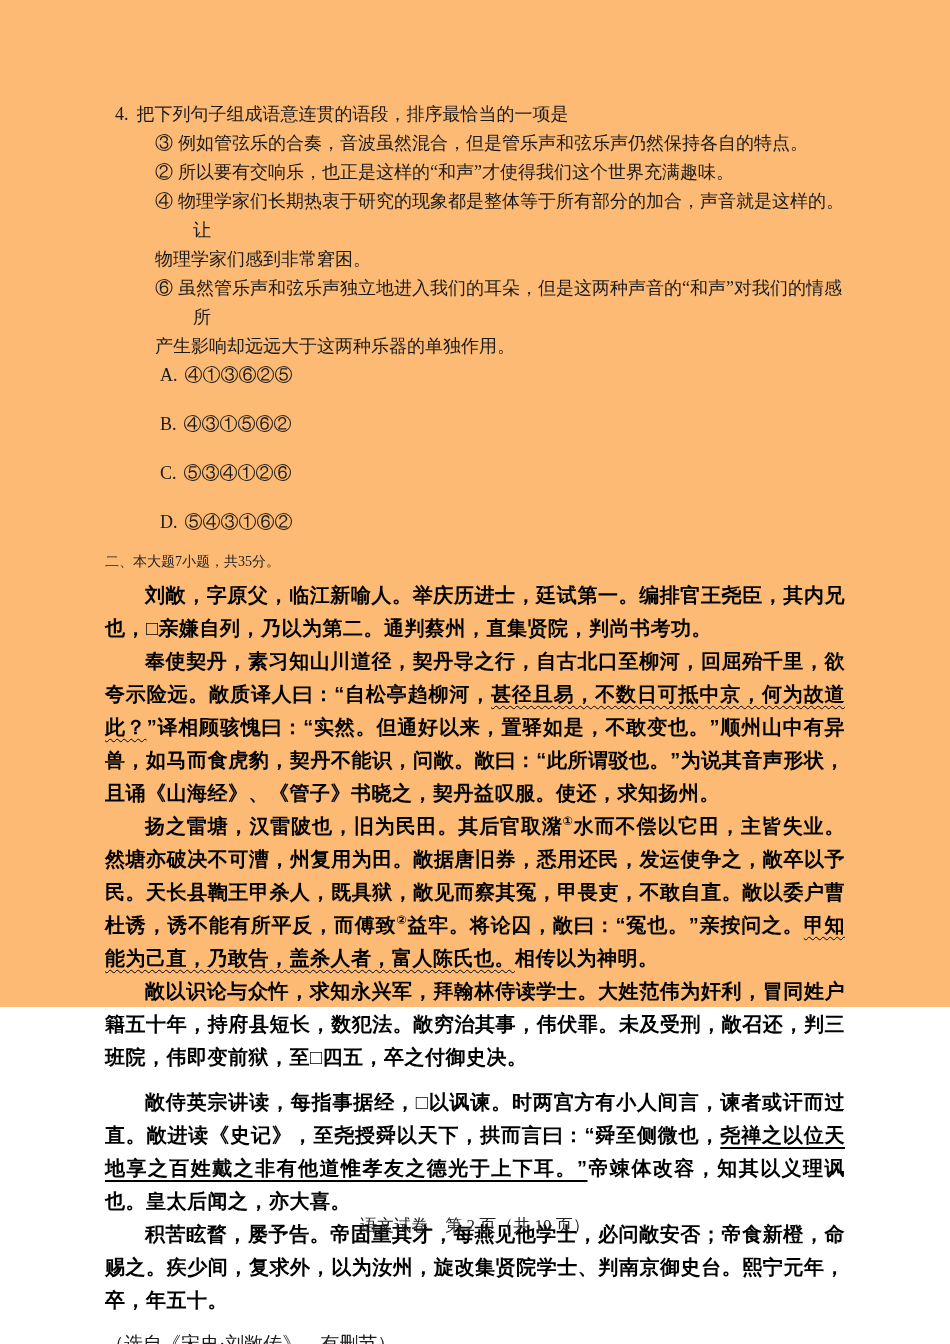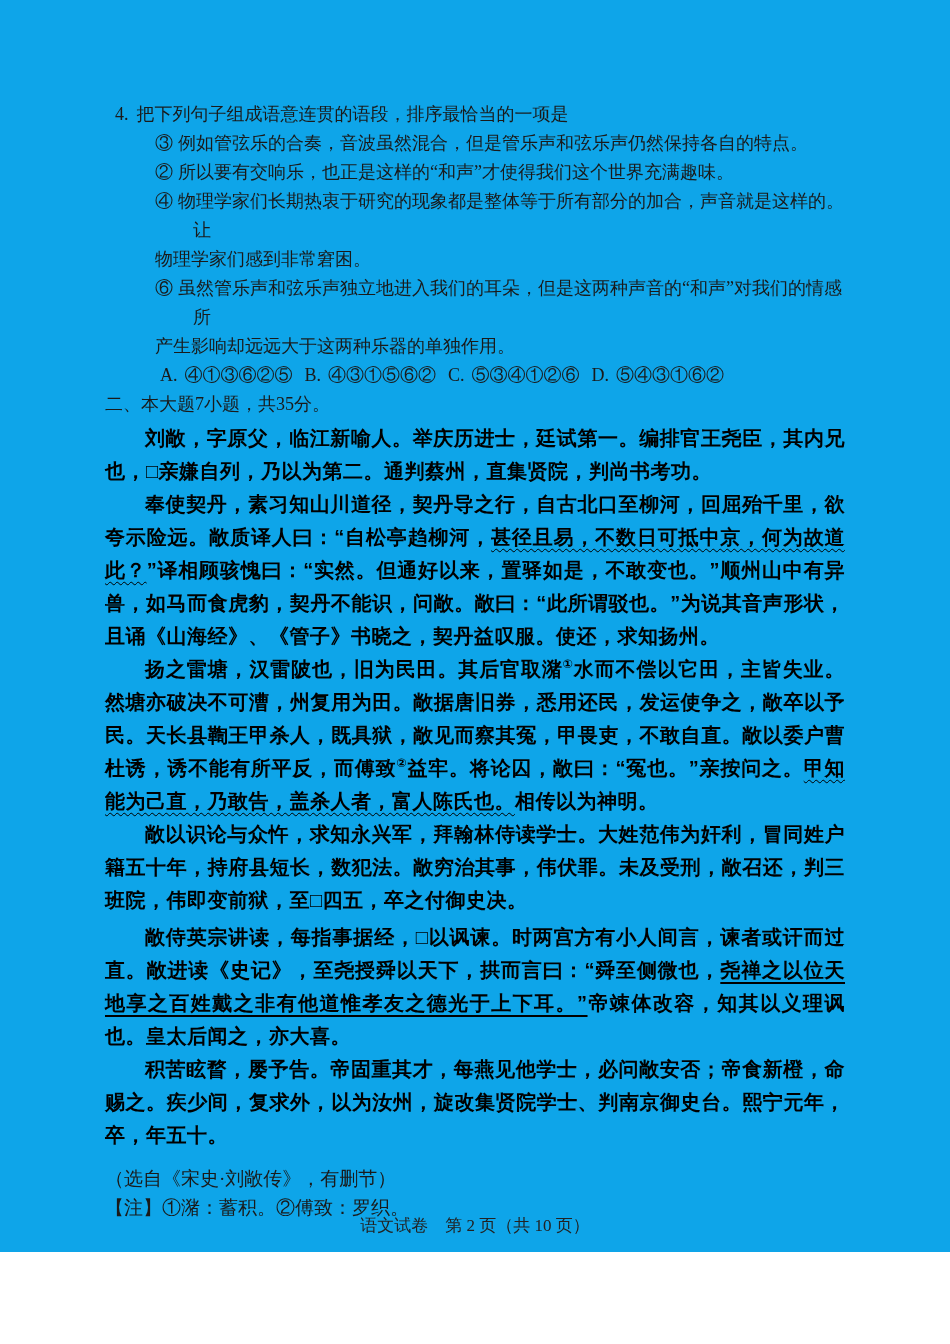--- a/index.html
+++ b/index.html
@@ -1,41 +1,41 @@
 <!DOCTYPE html>
 <html lang="zh"><head>
 <meta charset="utf-8">
 <style>
   html,body{margin:0;padding:0;background:#ffffff;}
   body{width:950px;height:1344px;overflow:hidden;}
-  .page{position:relative;width:950px;height:1252px;box-sizing:border-box;
-        padding:100px 105px 0 105px;background:#0ea5e9;color:#141414;}
+  .page{position:relative;width:950px;height:1007px;box-sizing:border-box;
+        padding:100px 105px 0 105px;background:#fdba74;color:#141414;}
 
   
   .serif{font-family:"Liberation Serif","DejaVu Serif",serif;}
   .q4{font-size:18px;line-height:29px;color:#1a1a1a;}
   .q-stem{padding-left:10px;}
   .q-num{margin-right:8px;}
   .q-item{padding-left:50px;}
   .q-marker{margin-right:5px;}
   .q-hang{padding-left:88px;}
   .q-cont{padding-left:50px;}
-  .q-options{padding-left:55px;display:flex;gap:12px;}
+  .q-options{padding-left:55px;display:flex;gap:20px;flex-direction:column;}
   .opt-label{margin-right:7px;}
 
   
-  .sec-header{margin-top:0;font-size:18px;line-height:29px;color:#1a1a1a;}
+  .sec-header{margin-top:10px;font-size:14px;line-height:29px;color:#1a1a1a;}
   .sec-intro{font-size:19px;line-height:28px;color:#1a1a1a;}
 
   
   .passage{margin-top:3px;font-family:"Liberation Sans","DejaVu Sans",sans-serif;
            font-weight:600;font-size:20px;color:#000;text-align:justify;
            letter-spacing:.5px;}
   .passage p{margin:0;line-height:33px;text-indent:2em;}
-  .passage p.gap-before{margin-top:4px;}
+  .passage p.gap-before{margin-top:12px;}
   .seg-wavy{text-decoration:underline;text-decoration-style:wavy;
             text-decoration-thickness:1px;text-underline-offset:4px;}
   .seg-u{text-decoration:underline;text-decoration-thickness:1.5px;
          text-underline-offset:5px;}
   .seg-sup{font-size:12px;vertical-align:super;line-height:0;}
 
   
   .source{margin-top:12px;font-size:19px;line-height:29px;color:#1a1a1a;}
   .note{font-size:19px;line-height:29px;color:#1a1a1a;}
 

